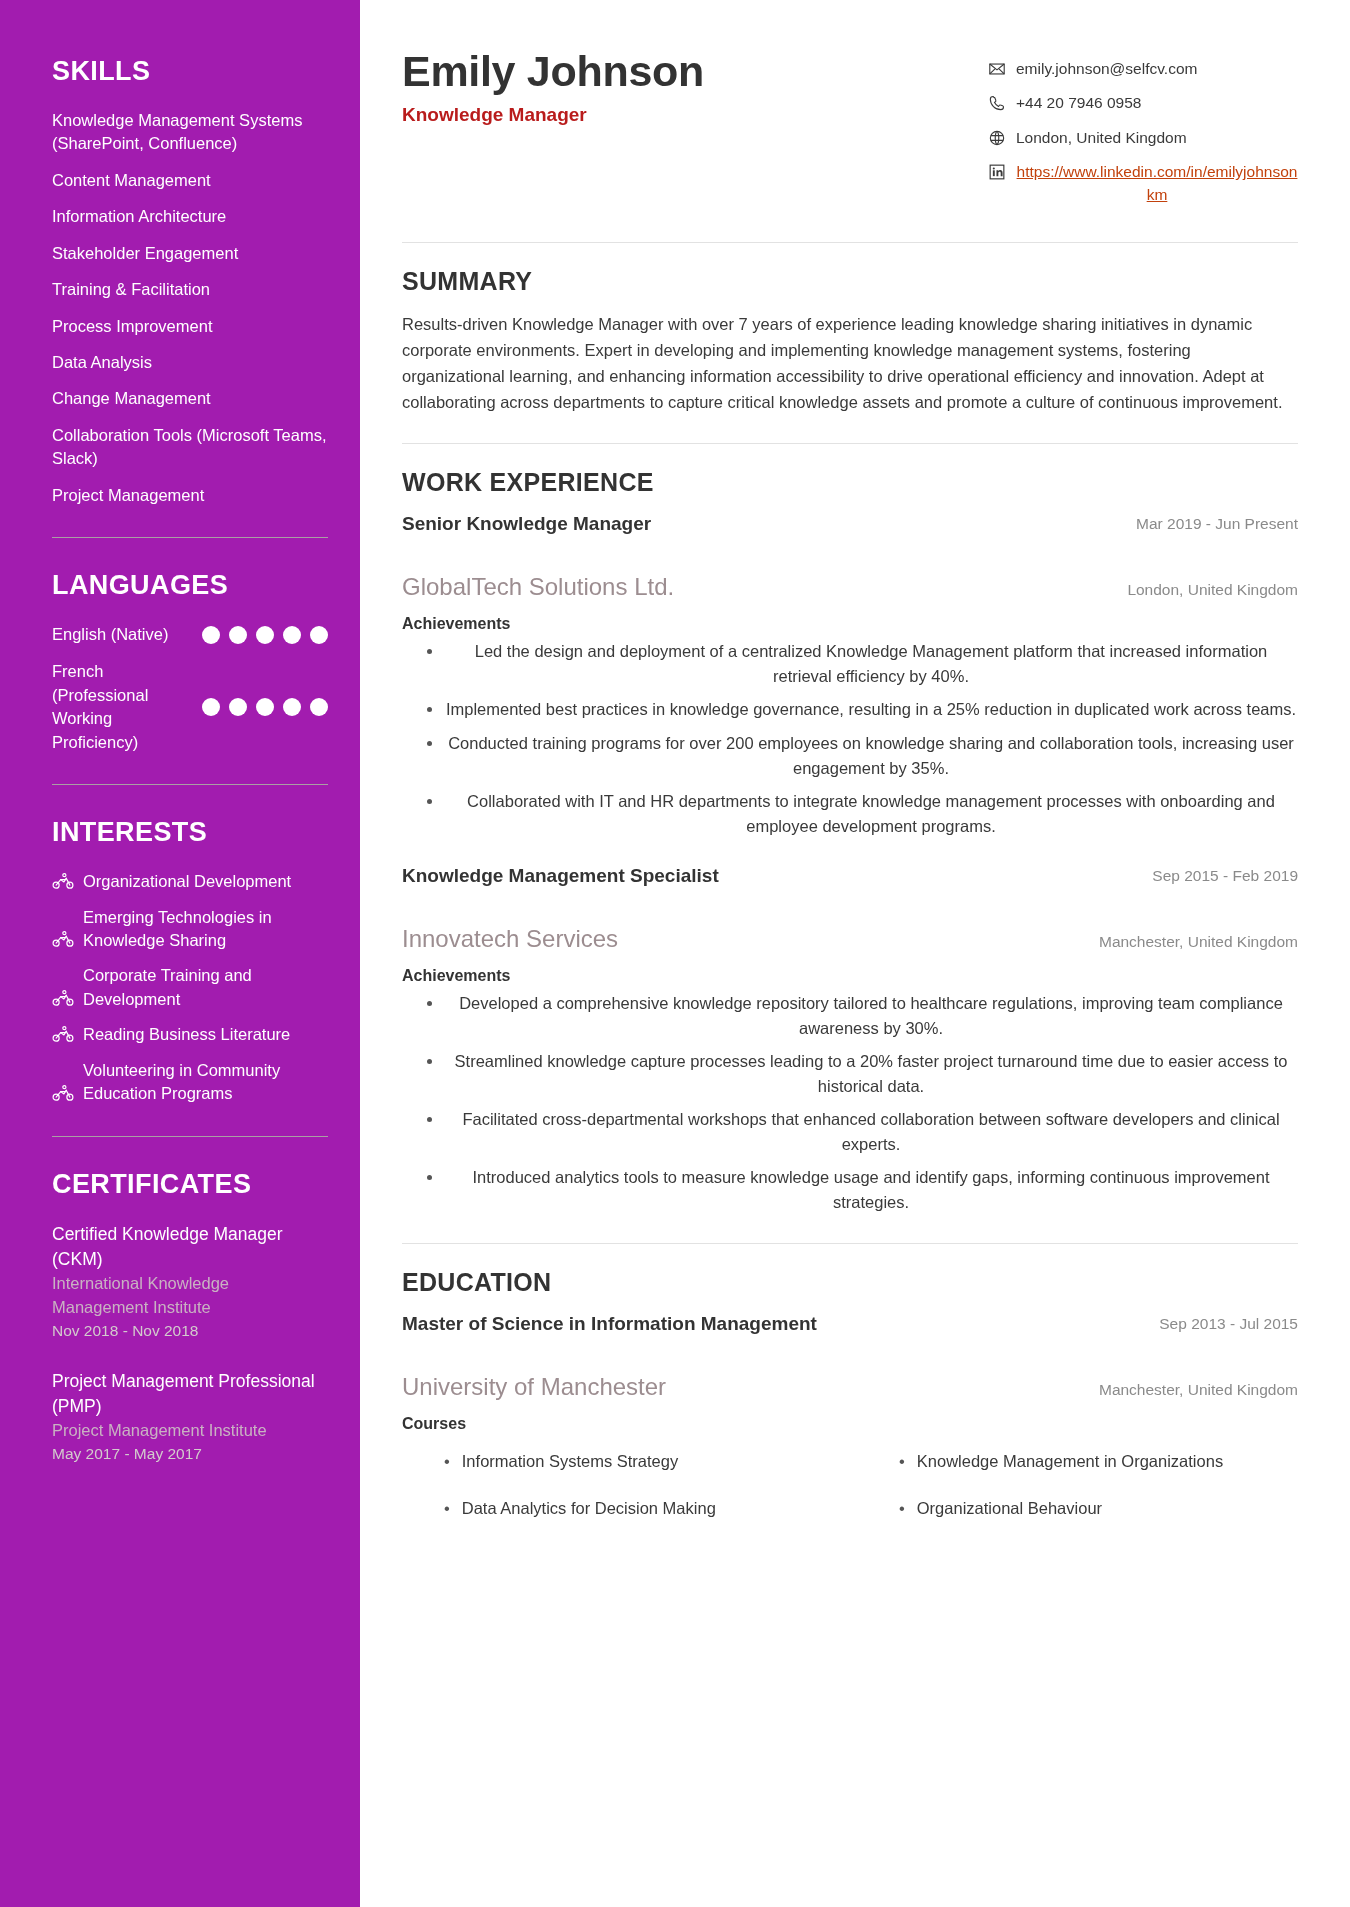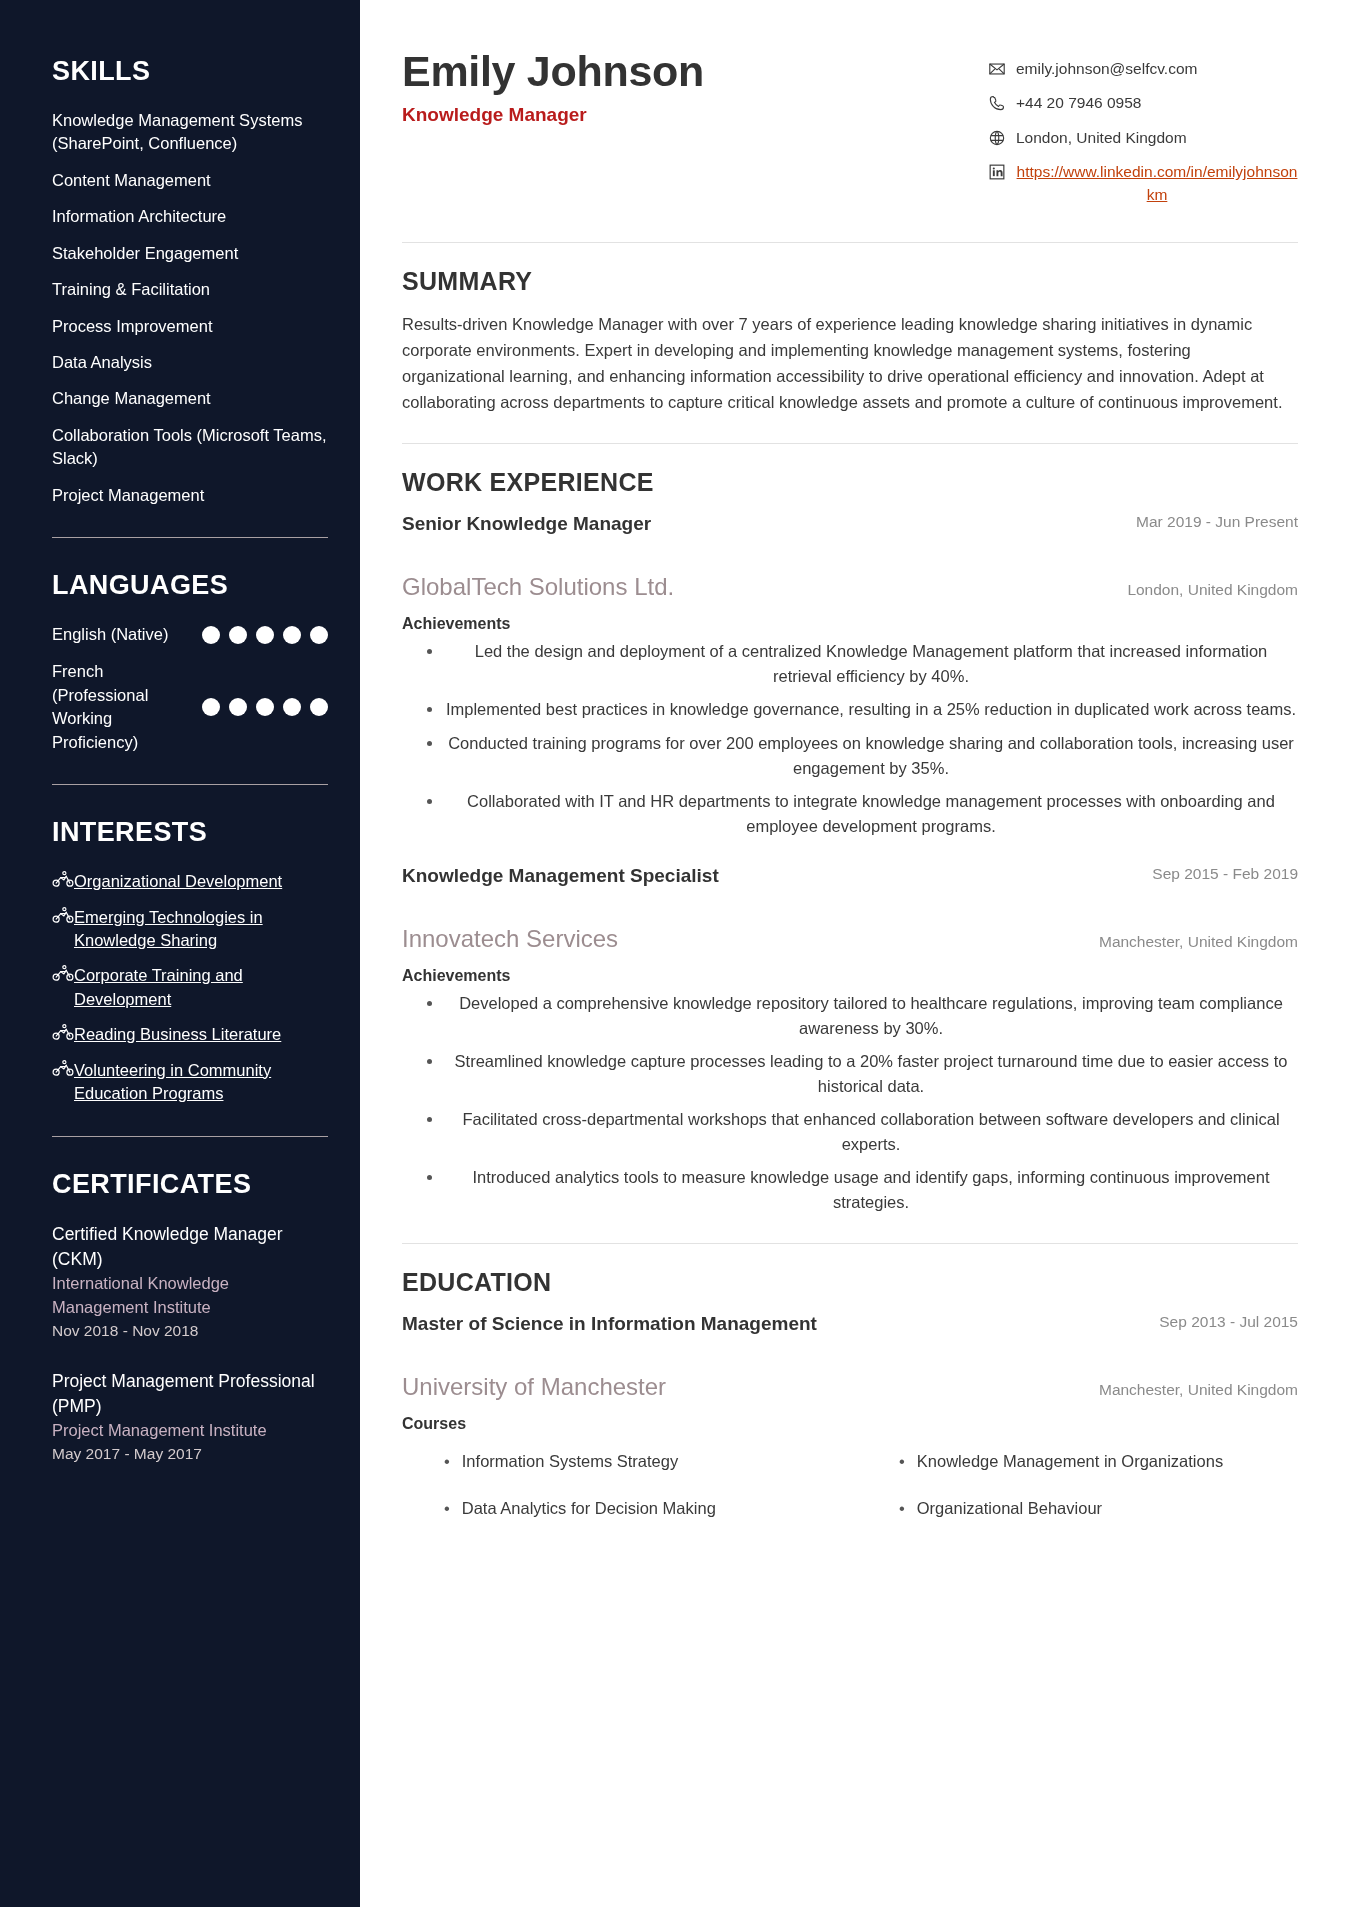--- a/index.html
+++ b/index.html
@@ -13,21 +13,21 @@
     width: 1350px;
     min-height: 1907px;
     display: flex;
     background: #ffffff;
   }
 
   
   .sidebar {
     width: 360px;
     flex: 0 0 360px;
-    background: #0f172a;
+    background: #a21caf;
     color: #ffffff;
     padding: 56px 32px 40px 52px;
   }
   .side-h {
     font-size: 27px;
     font-weight: bold;
     letter-spacing: 0.4px;
     color: #ffffff;
     margin-bottom: 22px;
   }
@@ -64,23 +64,23 @@
     align-items: center;
   }
   .dot {
     width: 18px; height: 18px;
     border-radius: 50%;
     background: #ffffff;
   }
 
   .interest-row {
     display: flex;
-    align-items: flex-start;
+    align-items: flex-end;
+    gap: 9px;
     margin-bottom: 12px;
-    text-decoration: underline;
   }
   .interest-label {
     font-size: 16.5px;
     line-height: 1.42;
     font-weight: 300;
     color: #ffffff;
   }
   .bike-icon { flex: 0 0 auto; width: 22px; height: 18px; }
 
   .cert-block { margin-bottom: 26px; }
@@ -168,21 +168,21 @@
     font-size: 16.5px;
     line-height: 1.56;
     color: #3a3a3a;
     font-weight: 300;
   }
 
   .entry { margin-bottom: 26px; }
   .entry-top {
     display: flex;
     justify-content: space-between;
-    align-items: flex-start;
+    align-items: center;
     gap: 18px;
   }
   .entry-title {
     font-size: 19px;
     font-weight: bold;
     color: #333333;
   }
   .entry-meta {
     font-size: 15.5px;
     color: #8a8a8a;

